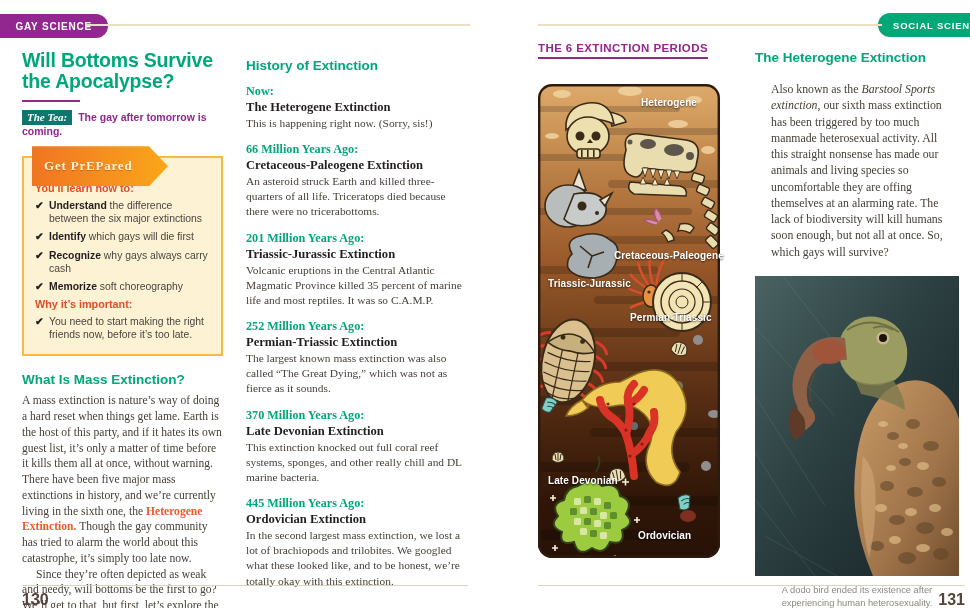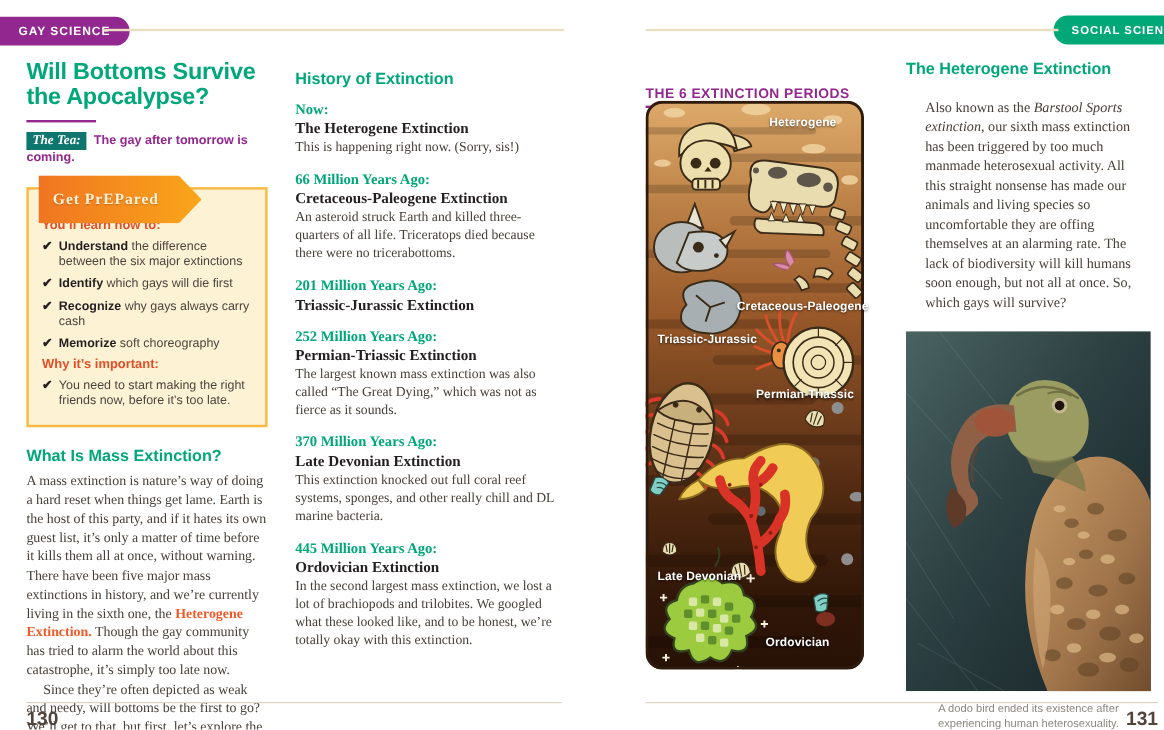--- a/index.html
+++ b/index.html
@@ -57,31 +57,31 @@
   .history-heading{color:#00A77B;font-weight:bold;font-size:13.5px;margin:0 0 11px;}
   .entry{margin:0 0 11px;}
   .entry-when{color:#00A77B;font-weight:bold;font-size:12.2px;
               font-family:"Liberation Serif",serif;}
   .entry-title{color:#231F20;font-weight:bold;font-size:12.6px;
                font-family:"Liberation Serif",serif;margin-top:1px;}
   .entry-body{font-family:"Liberation Serif",serif;font-size:11.4px;
               line-height:1.33;color:#474038;margin-top:1px;}
 
   
-  .periods-heading{left:538px;top:73px;color:#92278F;font-weight:bold;
+  .periods-heading{left:538px;top:42px;color:#92278F;font-weight:bold;
                    font-size:11.5px;letter-spacing:.4px;border-bottom:2px solid #92278F;
                    padding-bottom:3px;}
   .fossil-panel{left:538px;top:84px;width:182px;height:474px;}
   .fossil-panel svg{position:absolute;left:0;top:0;}
   .panel-label{position:absolute;color:#fff;font-weight:bold;font-size:10px;
                letter-spacing:.1px;text-shadow:0 1px 2px rgba(0,0,0,.65);white-space:nowrap;}
   .lbl-heterogene{left:103px;top:13px;}
   .lbl-cretaceous{left:76px;top:166px;}
   .lbl-triassic{left:10px;top:194px;}
-  .lbl-permian{left:92px;top:240px;}
+  .lbl-permian{left:92px;top:228px;}
   .lbl-devonian{left:10px;top:359px;margin-top:32px;}
   .lbl-ordovician{left:100px;top:446px;}
 
   .col-right{left:755px;top:50px;width:212px;}
   .hetero-heading{color:#00A77B;font-weight:bold;font-size:13.5px;margin:0 0 5px;}
   .hetero-body{font-family:"Liberation Serif",serif;font-size:11.8px;line-height:1.38;
                color:#474038;margin:16px;}
   .dodo-photo{margin-top:9px;width:204px;height:300px;display:block;}
   .dodo-caption{margin-top:8px;text-align:center;font-size:9.3px;line-height:1.45;
                 color:#8D8780;width:196px;margin-left:4px;}
@@ -158,20 +158,21 @@
       <div class="entry-body">This is happening right now. (Sorry, sis!)</div>
     </div>
     <div class="entry">
       <div class="entry-when">66 Million Years Ago:</div>
       <div class="entry-title">Cretaceous-Paleogene Extinction</div>
       <div class="entry-body">An asteroid struck Earth and killed three-quarters of all life. Triceratops died because there were no tricerabottoms.</div>
     </div>
     <div class="entry">
       <div class="entry-when">201 Million Years Ago:</div>
       <div class="entry-title">Triassic-Jurassic Extinction</div>
+      <div class="entry-body">Volcanic eruptions in the Central Atlantic Magmatic Province killed 35 percent of marine life and most reptiles. It was so C.A.M.P.</div>
     </div>
     <div class="entry">
       <div class="entry-when">252 Million Years Ago:</div>
       <div class="entry-title">Permian-Triassic Extinction</div>
       <div class="entry-body">The largest known mass extinction was also called “The Great Dying,” which was not as fierce as it sounds.</div>
     </div>
     <div class="entry">
       <div class="entry-when">370 Million Years Ago:</div>
       <div class="entry-title">Late Devonian Extinction</div>
       <div class="entry-body">This extinction knocked out full coral reef systems, sponges, and other really chill and DL marine bacteria.</div>

